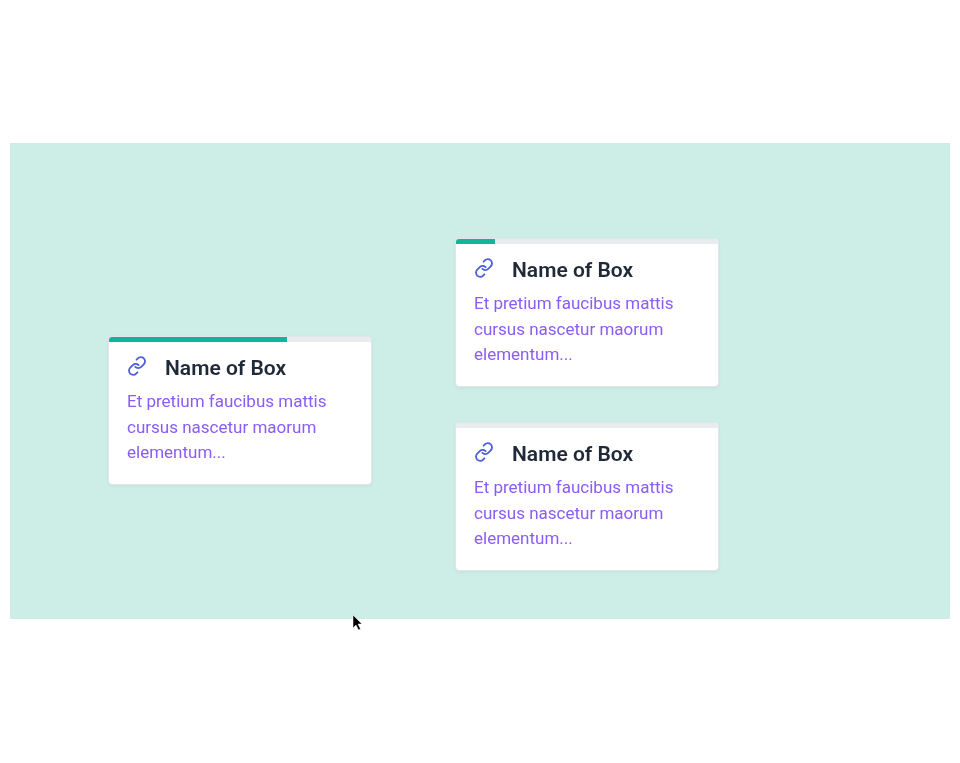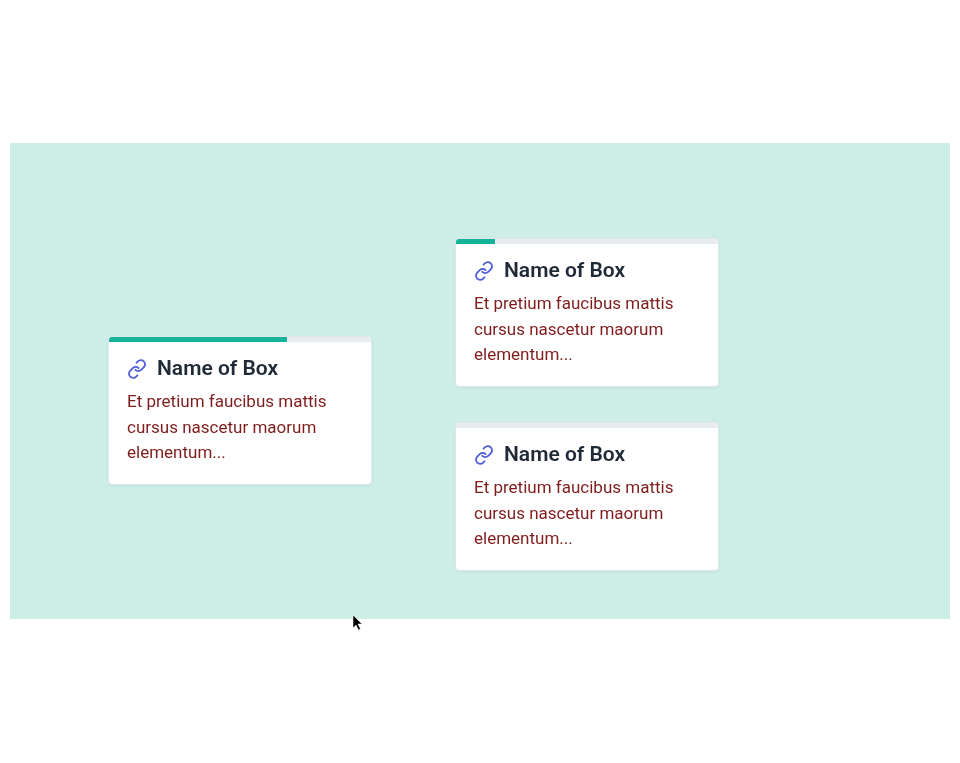--- a/index.html
+++ b/index.html
@@ -42,22 +42,21 @@
       background: #14b39a;
       position: absolute;
       left: 0;
       top: 0;
     }
     .card-body {
       padding: 14px 18px 18px 18px;
     }
     .card-title-row {
       display: flex;
-      align-items: center;
-      gap: 10px;
+      gap: 18px;
       margin-bottom: 8px;
     }
     .link-icon {
       width: 20px;
       height: 20px;
       flex-shrink: 0;
     }
     .link-icon svg {
       width: 100%;
       height: 100%;
@@ -68,21 +67,21 @@
       stroke-linejoin: round;
     }
     .card-title {
       font-size: 21px;
       font-weight: 600;
       color: #1f2937;
       line-height: 1.2;
     }
     .card-desc {
       font-size: 17px;
-      color: #7f1d1d;
+      color: #8b5cf6;
       line-height: 1.5;
     }
     .cursor {
       position: absolute;
       left: 352px;
       top: 614px;
       width: 12px;
       height: 18px;
       pointer-events: none;
     }

